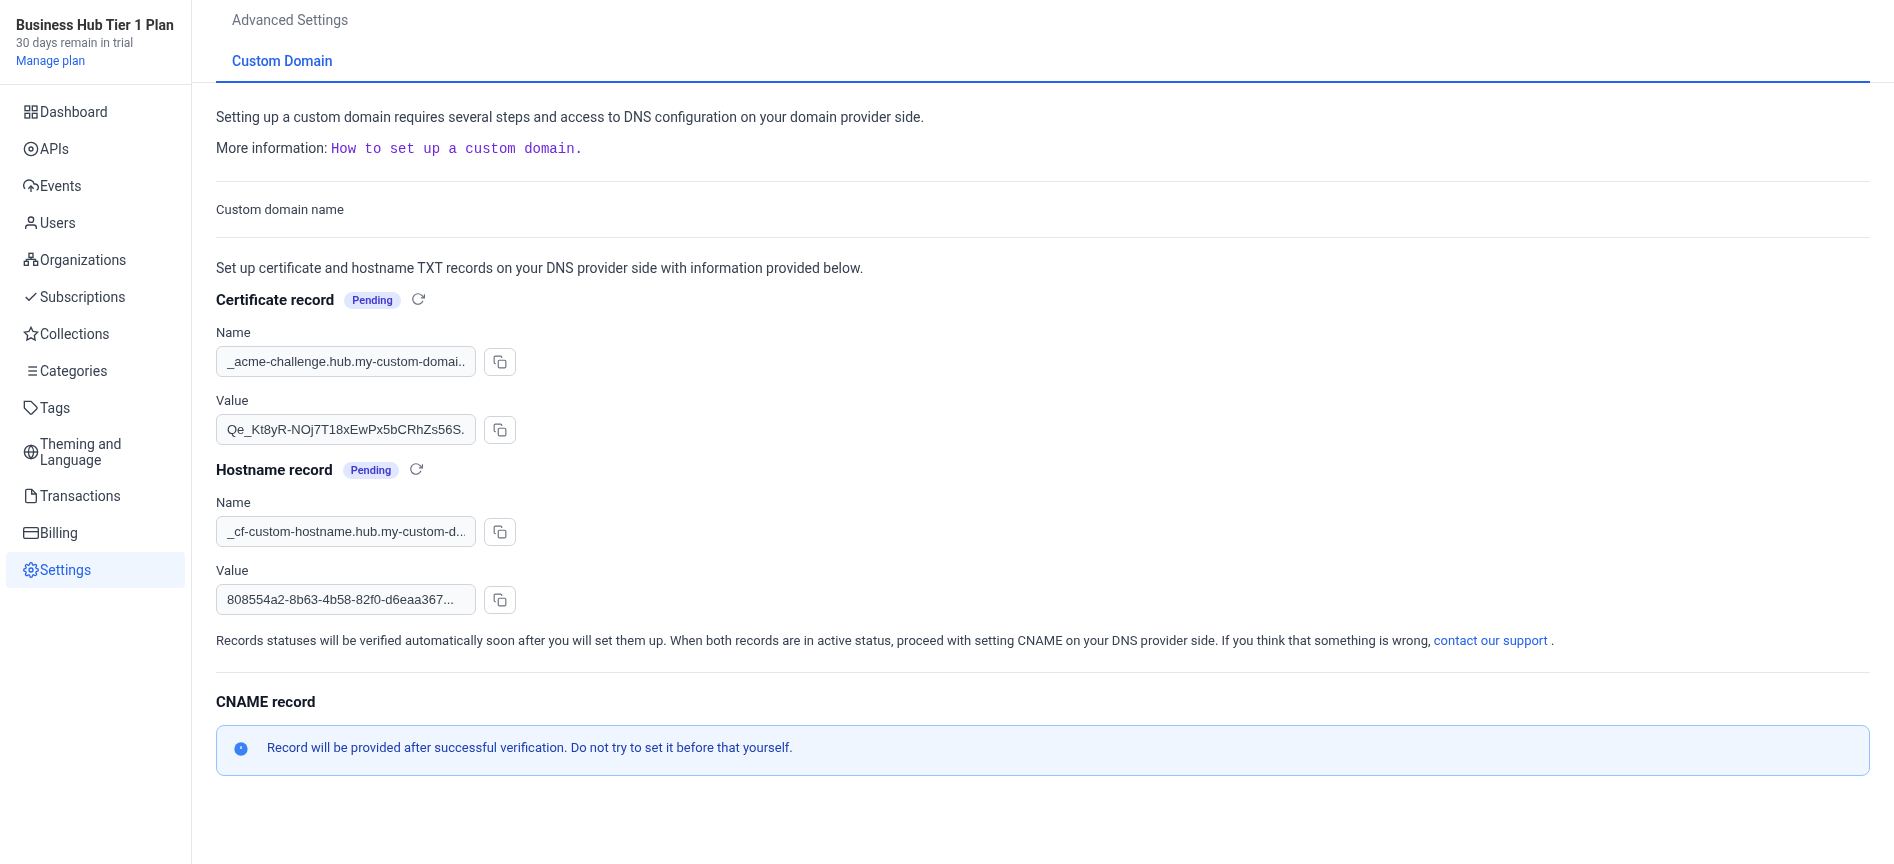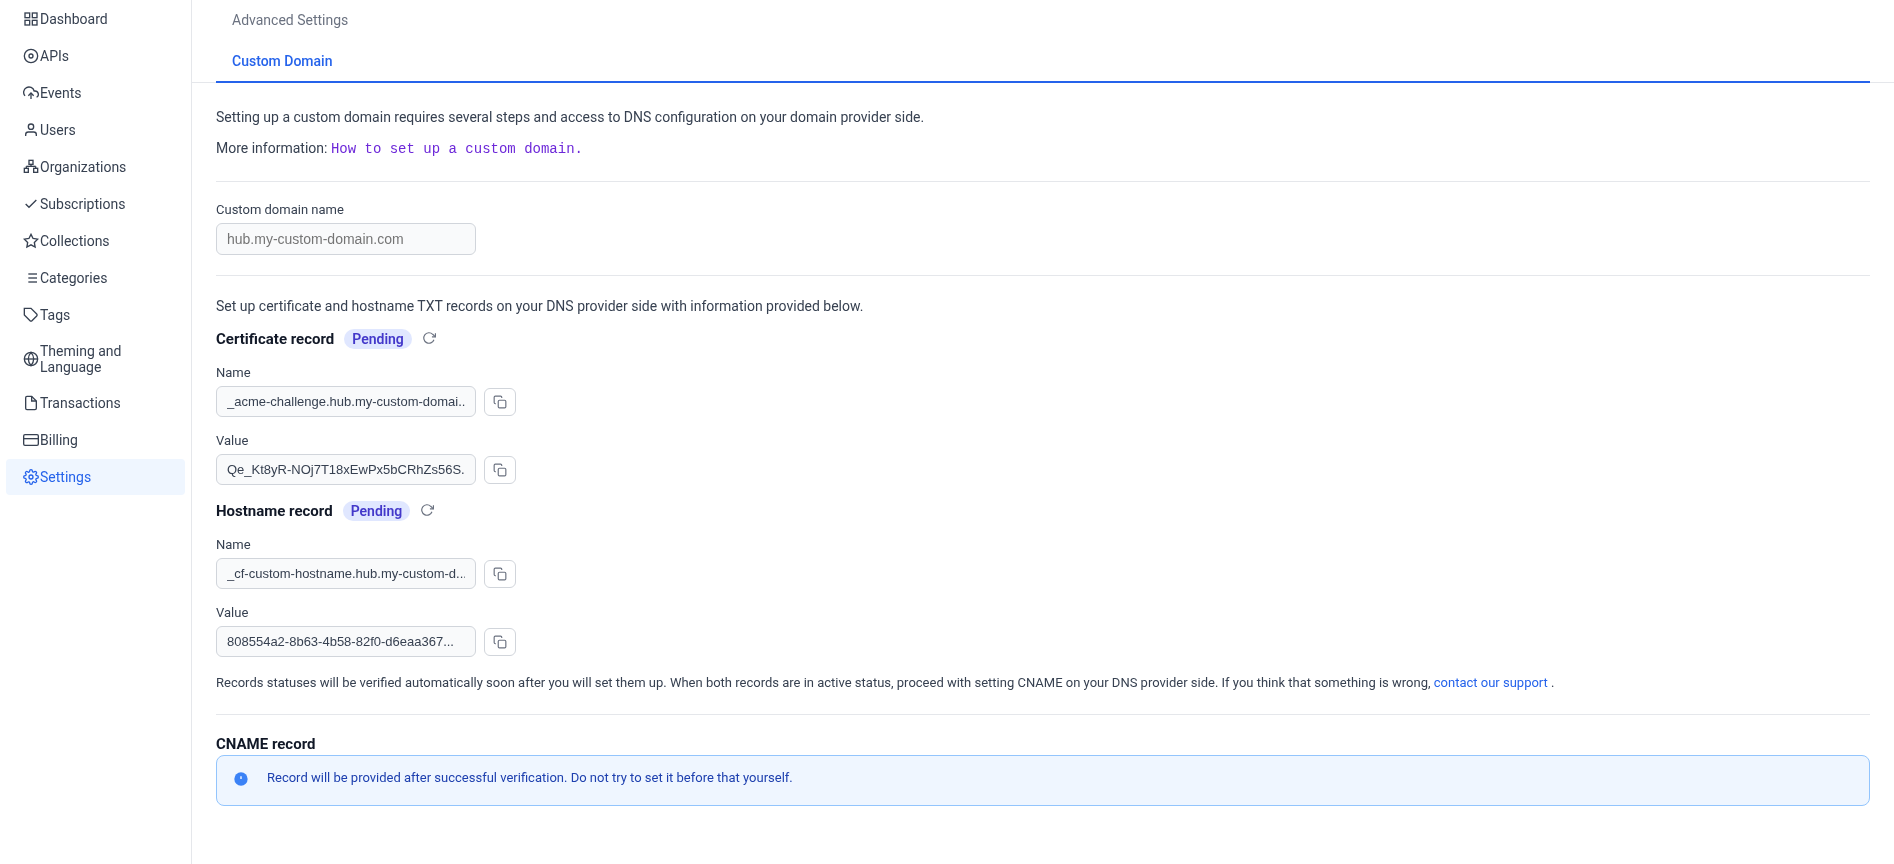--- a/index.html
+++ b/index.html
@@ -90,21 +90,21 @@
       display: flex;
       align-items: center;
       gap: 10px;
       margin-bottom: 16px;
       margin-top: 8px;
     }
     .section-title { font-weight: 700; font-size: 15px; color: #111827; }
     .badge-pending {
       background: #e0e7ff;
       color: #4338ca;
-      font-size: 14px;
+      font-size: 11px;
       font-weight: 600;
       padding: 2px 8px;
       border-radius: 12px;
     }
     .refresh-icon { color: #6b7280; cursor: pointer; font-size: 14px; }
 
     .input-with-copy {
       display: flex;
       align-items: center;
       gap: 8px;
@@ -128,41 +128,46 @@
       cursor: pointer;
       color: #6b7280;
       display: flex;
       align-items: center;
       justify-content: center;
     }
 
     .records-info { font-size: 13px; color: #374151; line-height: 1.6; margin-bottom: 20px; }
     .records-info a { color: #2563eb; text-decoration: none; }
 
-    .cname-title { font-weight: 700; font-size: 15px; color: #111827; margin-bottom: 2px; margin-top: 8px; }
+    .cname-title { font-weight: 700; font-size: 15px; color: #111827; margin-bottom: 14px; margin-top: 8px; }
 
     .info-box {
       background: #eff6ff;
       border: 1px solid #93c5fd;
       border-radius: 8px;
       padding: 14px 16px;
       display: flex;
       align-items: flex-start;
       gap: 18px;
       font-size: 13px;
       color: #1e40af;
     }
     .info-icon { color: #3b82f6; font-size: 16px; flex-shrink: 0; margin-top: 1px; }
 
     .field-group { margin-bottom: 0; }
   </style>
 </head>
 <body>
 
 <aside class="sidebar">
+  <div class="plan-card">
+    <div class="plan-name">Business Hub Tier 1 Plan</div>
+    <div class="plan-trial">30 days remain in trial</div>
+    <a class="manage-plan-link">Manage plan</a>
+  </div>
 
   <nav>
 
     <div class="nav-item">
       <span class="nav-icon">
         <svg width="16" height="16" viewBox="0 0 24 24" fill="none" stroke="currentColor" stroke-width="2">
             <rect x="3" y="3" width="7" height="7"></rect>
             <rect x="14" y="3" width="7" height="7"></rect>
             <rect x="3" y="14" width="7" height="7"></rect>
             <rect x="14" y="14" width="7" height="7"></rect>
@@ -317,21 +322,20 @@
     <p class="intro-text">Setting up a custom domain requires several steps and access to DNS configuration on your domain provider side.</p>
     <p class="more-info">
       <span>More information: </span>
       <a>How to set up a custom domain.</a>
     </p>
 
     <hr class="divider">
 
     <div class="field-group">
       <div class="field-label">Custom domain name</div>
-      <input class="text-input" type="text" readonly="" placeholder="hub.my-custom-domain.com" style="">
     </div>
 
     <hr class="divider">
 
     <p class="intro-text">Set up certificate and hostname TXT records on your DNS provider side with information provided below.</p>
 
     <div class="section-header">
       <span class="section-title">Certificate record</span>
       <span class="badge-pending">Pending</span>
       <span class="refresh-icon">

